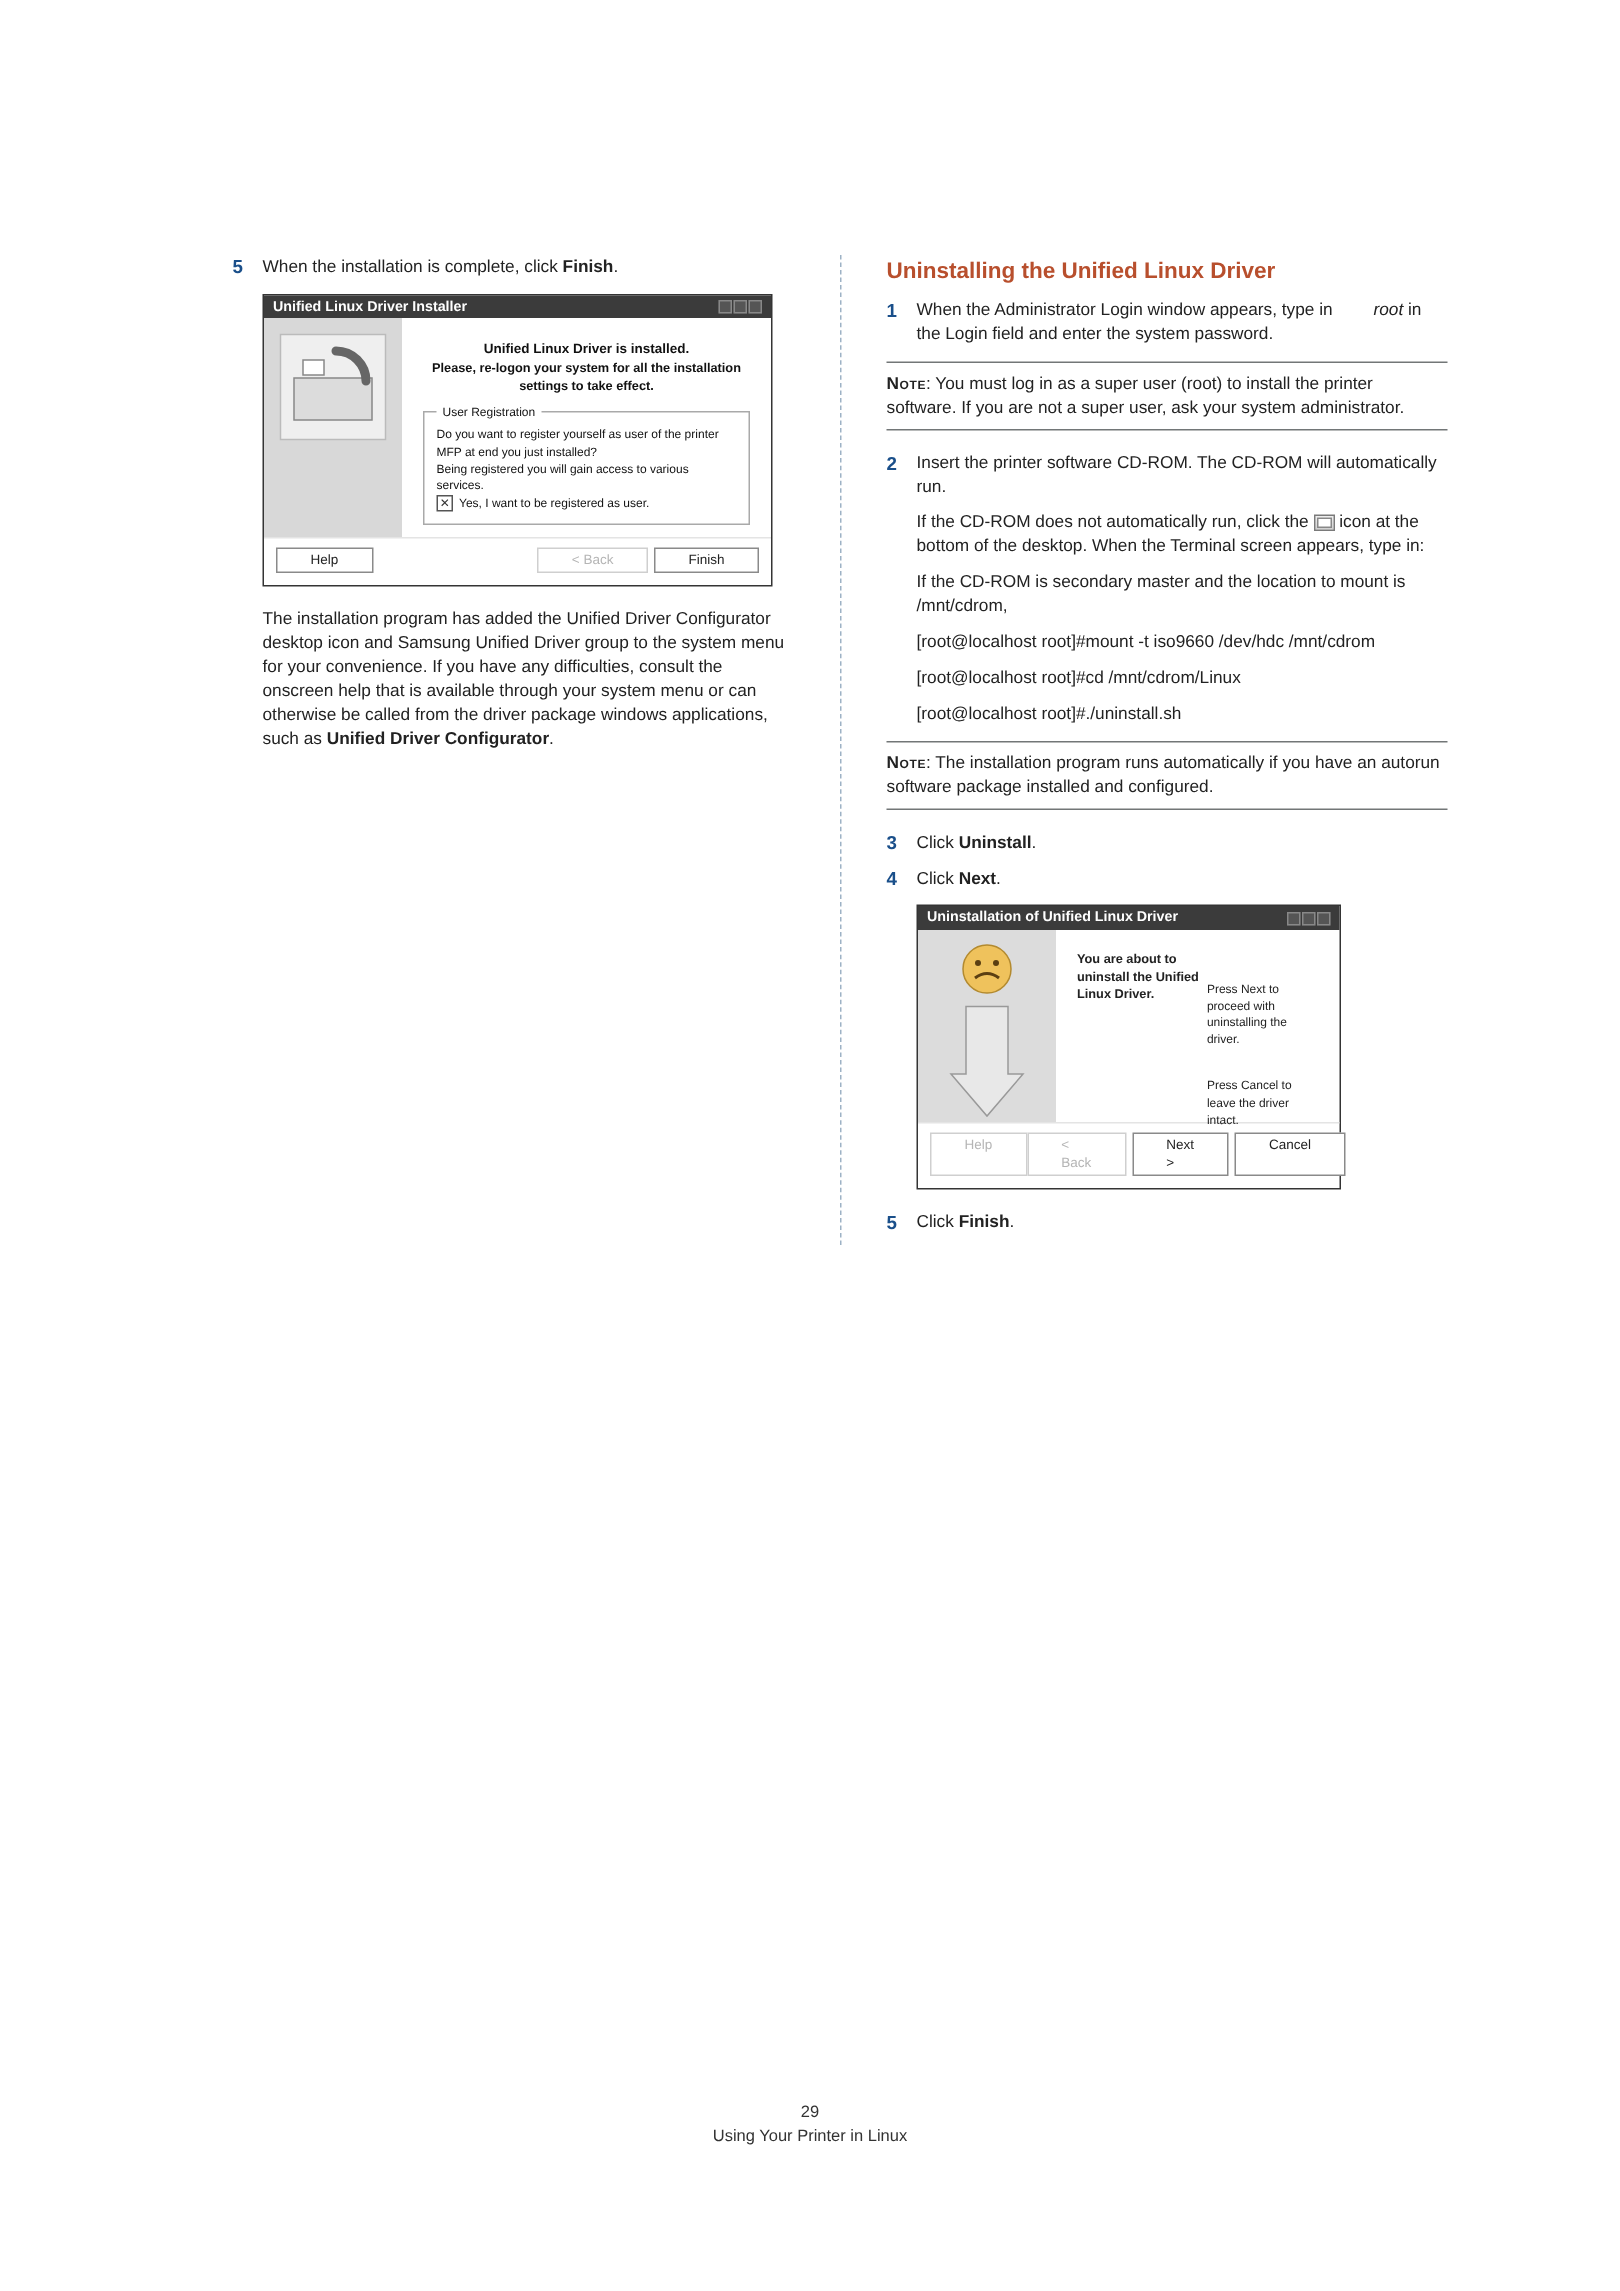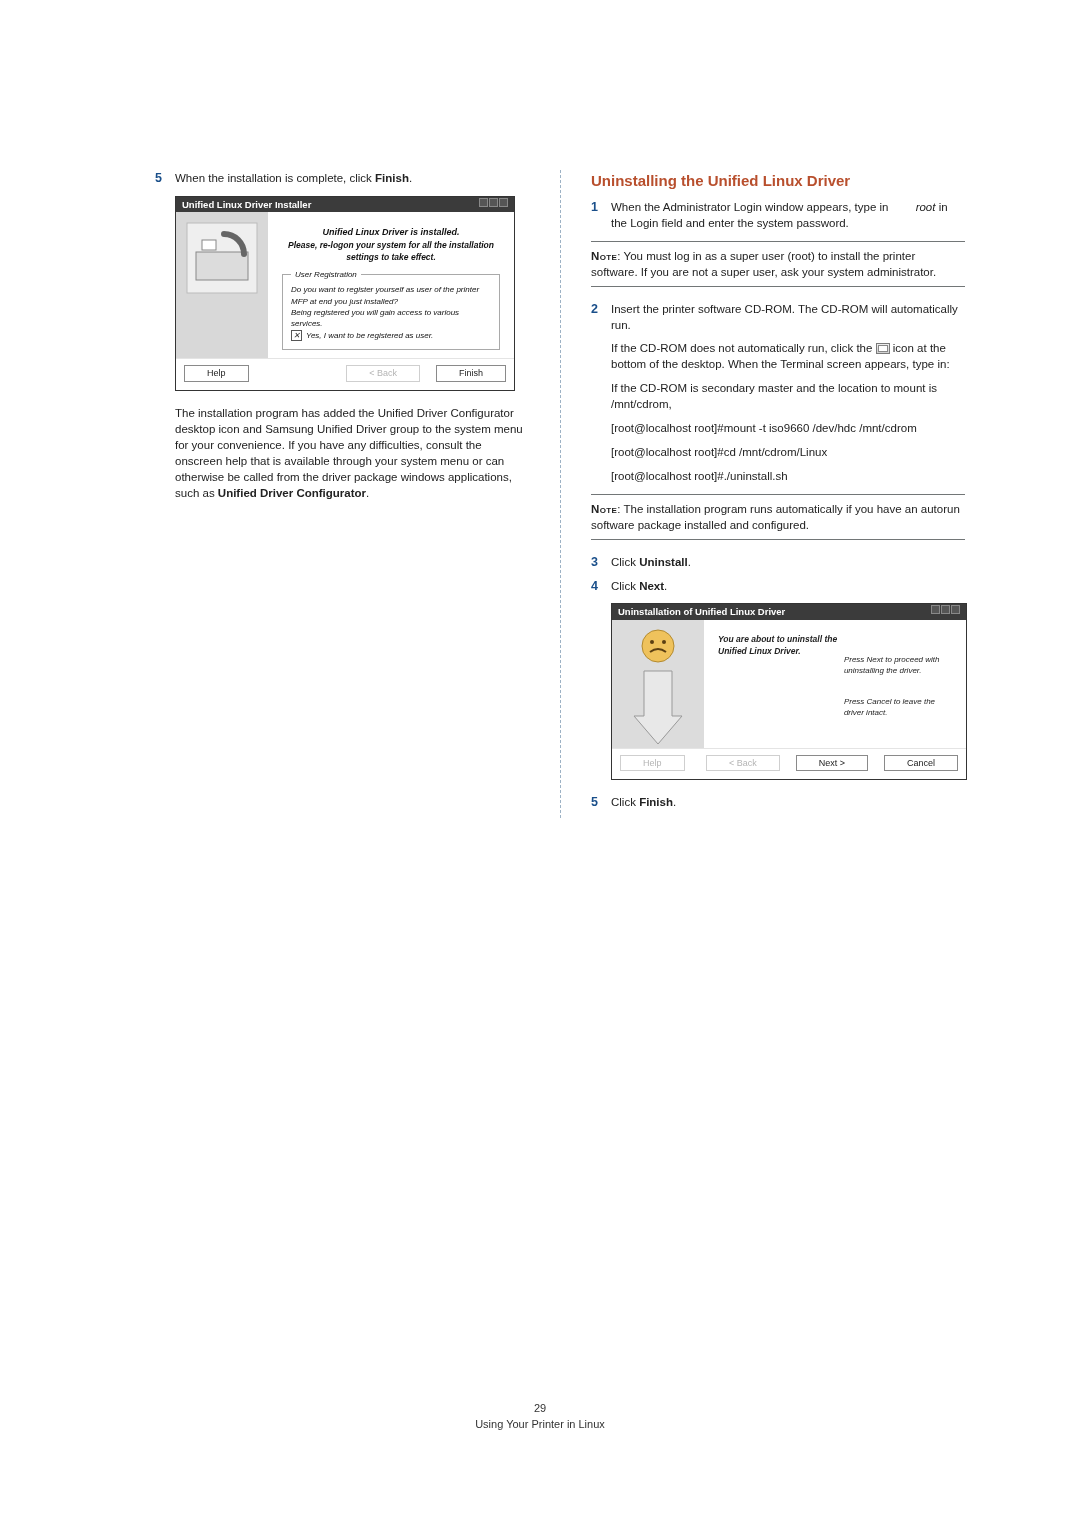--- a/index.html
+++ b/index.html
@@ -83,24 +83,25 @@
     background: #fff;
   }
   .shot-title {
     background: #3b3b3b;
     color: #fff;
     font-size: 9.5px;
     font-weight: bold;
     padding: 1px 6px;
     display: flex;
     justify-content: space-between;
+    align-items: center;
   }
   .shot-titlebtns { display:flex; gap:1px; }
   .shot-titlebtns span { width:9px; height:9px; background:#555; border:1px solid #888; box-sizing:border-box; }
-  .shot-body { display:flex;font-style:italic; }
+  .shot-body { display:flex; }
   .shot-side {
     width: 92px;
     background: #d8d8d8;
     display: flex;
     align-items: flex-start;
     justify-content: center;
     padding-top: 10px;
   }
   .shot-side svg { display:block; }
   .shot-main {
@@ -142,21 +143,21 @@
     padding: 6px 8px 8px 8px;
     border-top:1px solid #e4e4e4;
   }
   .dlgbtn {
     border:1px solid #8a8a8a;
     background:#fff;
     font-size:9px;
     padding:1px 22px;
   }
   .dlgbtn.disabled { color:#b5b5b5; border-color:#cfcfcf; }
-  .btn-right-group { display:flex; gap:16px; }
+  .btn-right-group { display:flex; gap:4px; }
 
   
   .shot-side2 {
     width: 92px;
     background: #dcdcdc;
     display:flex; align-items:flex-start; justify-content:center; padding-top:6px;
   }
   .shot-main2 {
     flex:1; padding: 14px 14px 8px 14px;
     display:flex; flex-direction:row; justify-content:space-between;
@@ -294,21 +295,21 @@
         </span>
       </div>
 
       <div class="step">
         <span class="num">4</span>
         <span class="txt">
           <span>Click </span><span class="bold">Next</span><span>.</span>
         </span>
       </div>
 
-      <div class="shot" style="width:356px;">
+      <div class="shot" style="width:283px;">
         <div class="shot-title">
           <span>Uninstallation of Unified Linux Driver</span>
           <span class="shot-titlebtns">
               <span></span>
               <span></span>
               <span></span>
             </span>
         </div>
         <div class="shot-body" style="height:128px;">
           <div class="shot-side2">

